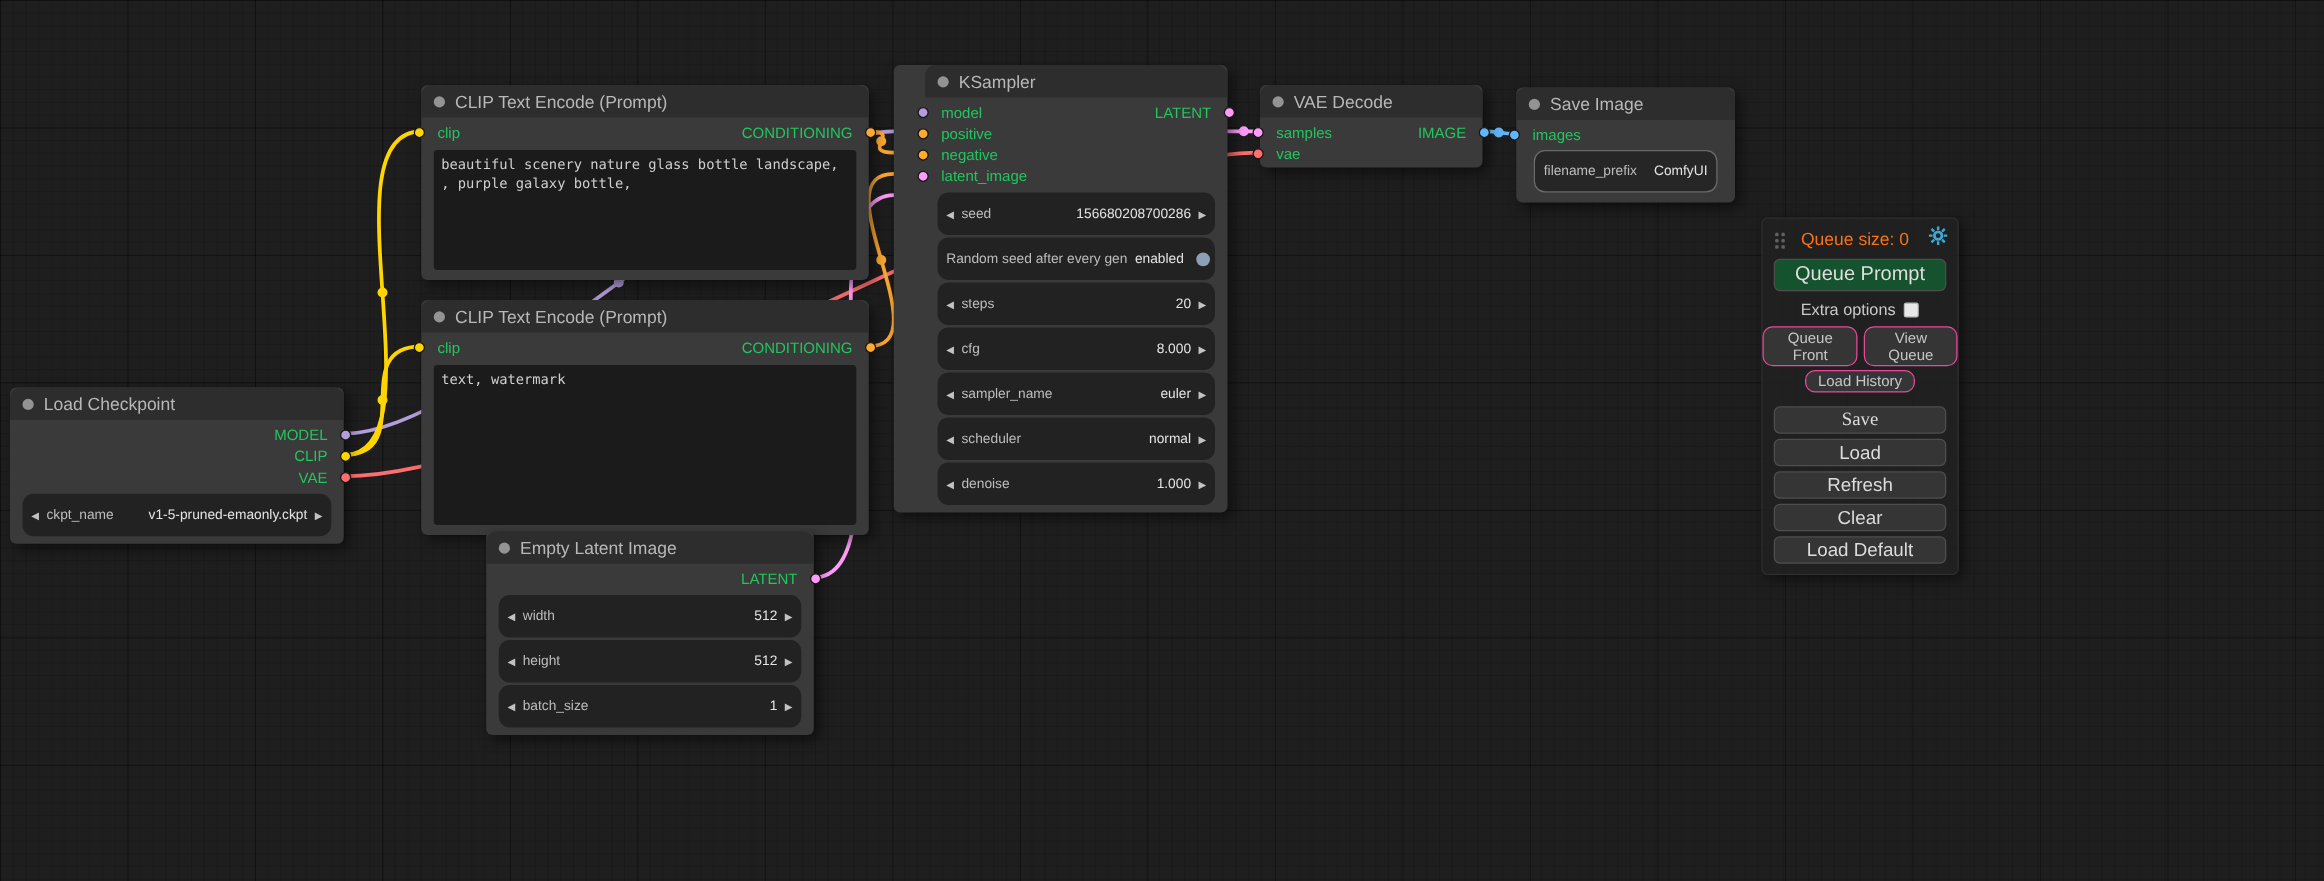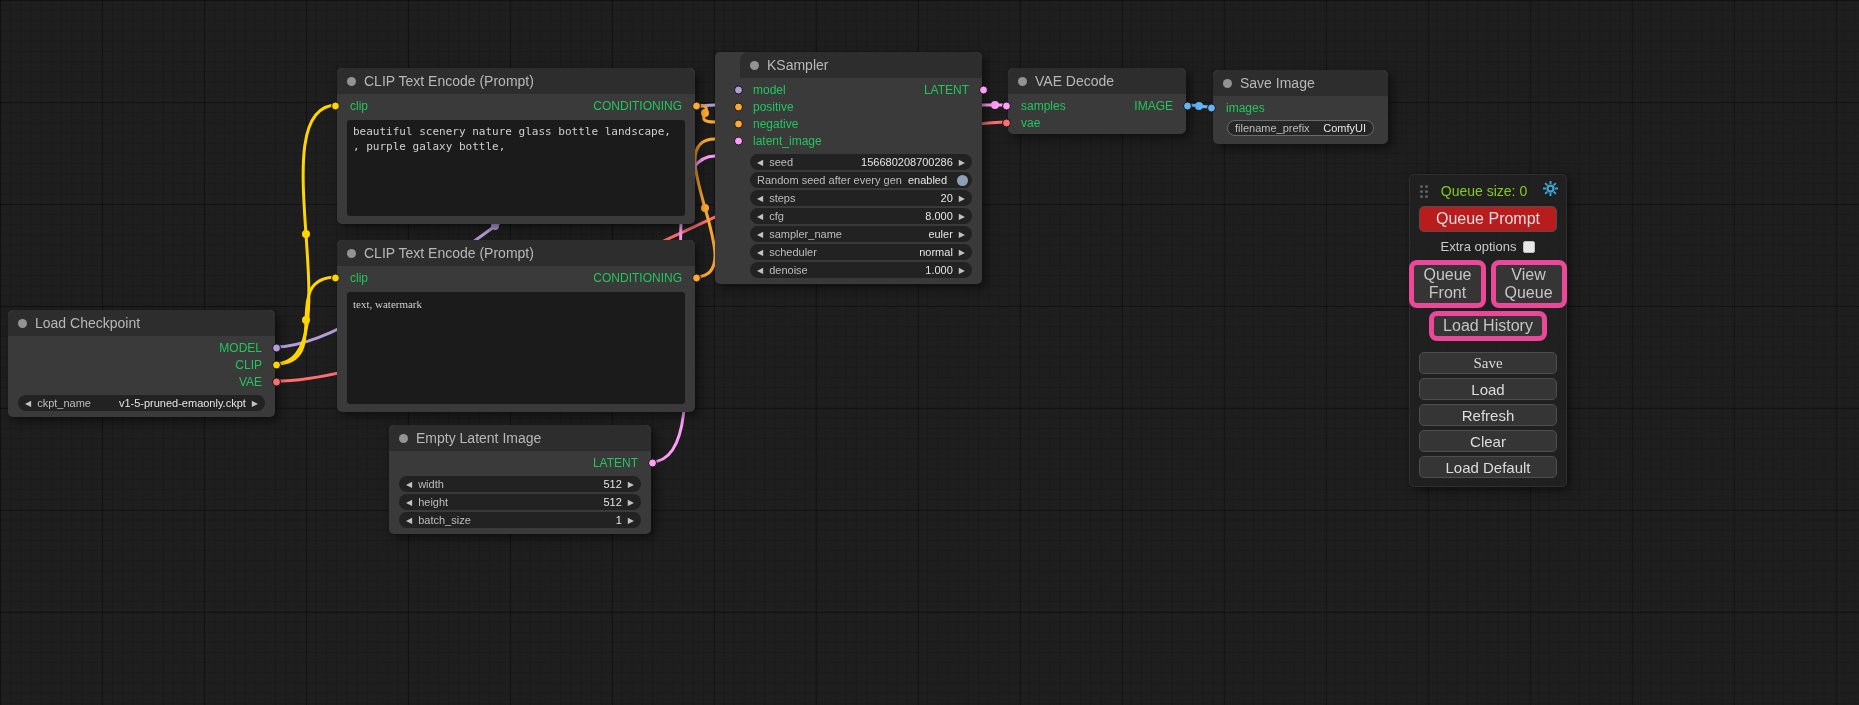--- a/index.html
+++ b/index.html
@@ -42,21 +42,21 @@
   .slabel { color:#22c55e; font-size:12px; white-space:nowrap; }
   .dot {
     position:absolute; top:50%; transform:translateY(-50%);
     width:9px; height:9px; border-radius:50%; border:1px solid #161616;
   }
   .dot.in { left:-6px; } .dot.out { right:-6px; }
   .c-model{background:#B39DDB}.c-clip{background:#FFD500}.c-vae{background:#FF6E6E}
   .c-cond{background:#FFA931}.c-latent{background:#FF9CF9}.c-image{background:#64B5F6}
 
   .widget {
-    height:16px; margin:2px 10px; padding:0 7px;
+    height:34px; margin:2px 10px; padding:0 7px;
     background:#222222; border-radius:9px;
     display:flex; align-items:center; gap:6px;
     font-size:11px; white-space:nowrap; overflow:hidden;
   }
   .widgets { padding-bottom:4px; }
   .arr { color:#c2c2c2; font-size:8px; flex:0 0 auto; }
   .wlabel { color:#bdbdbd; }
   .wvalue { margin-left:auto; color:#e4e4e4; }
   .knob { width:11px; height:11px; border-radius:50%; background:#8ba0b5; flex:0 0 auto; margin-left:4px; }
   .text-widget { border:1px solid #6a6a6a; background:#262626; margin:1px 14px 8px; }
@@ -70,48 +70,48 @@
 
   
   #n-ckpt    { left:8px;    top:310px; width:267px; }
   #n-clip1   { left:337px;  top:68px;  width:358px; }
   #n-clip2   { left:337px;  top:240px; width:358px; }
   #n-latent  { left:389px;  top:425px; width:262px; }
   #n-ksampler{ left:715px;  top:52px;  width:267px;padding-left:25px; }
   #n-vae     { left:1008px; top:68px;  width:178px; }
   #n-save    { left:1213px; top:70px;  width:175px; }
   #n-clip1 .prompt-text { height:96px; }
-  #n-clip2 .prompt-text { height:112px;font-family:Liberation Serif, serif; }
+  #n-clip2 .prompt-text { height:128px; }
 
   
   #menu {
     position:absolute; z-index:3; left:1409px; top:174px; width:158px;
     background:rgba(32,32,32,0.97); border:1px solid #2e2e2e; border-radius:5px;
     box-shadow:3px 3px 10px rgba(0,0,0,0.5); padding-bottom:8px; color:#c9c9c9;
   }
   .menu-header { display:flex; align-items:center; padding:6px 8px 0; }
   .drag-handle {
     width:3px; height:3px; border-radius:50%; background:#606060; flex:0 0 auto;
     box-shadow:5px 0 0 #606060, 0 5px 0 #606060, 5px 5px 0 #606060, 0 10px 0 #606060, 5px 10px 0 #606060;
     margin:-8px 6px 0 2px;
   }
-  .menu-title { flex:1; text-align:center; font-size:14px; color:#84cc16; }
+  .menu-title { flex:1; text-align:center; font-size:14px; color:#f97316; }
   .gear { flex:0 0 auto; margin-left:4px; cursor:pointer; }
   button { font-family:"Liberation Sans", sans-serif; cursor:pointer; }
   .btn-primary {
     display:block; width:calc(100% - 18px); margin:6px 9px 0; height:26px;
-    background:#b91c1c; border:1px solid #4e4e4e; border-radius:5px;
+    background:#14532d; border:1px solid #4e4e4e; border-radius:5px;
     color:#dedede; font-size:16px;
   }
   .extra-row { display:flex; justify-content:center; align-items:center; gap:7px; margin-top:7px; font-size:13px; }
   .checkbox { width:12px; height:12px; background:#e8e8e8; border-radius:2px; border:1px solid #bcbcbc; }
   .sm-row { display:flex; justify-content:center; gap:5px; margin-top:6px; }
   .btn-sm {
-    font-size:16px; padding:1px 9px; border-radius:8px;
-    background:#353535; border:5px solid #ec4899; color:#c6c6c6;text-align:center;
+    font-size:12px; padding:1px 9px; border-radius:8px;
+    background:#353535; border:1px solid #ec4899; color:#c6c6c6;text-align:center;
   }
   .btn-lg {
     display:block; width:calc(100% - 18px); margin:4px 9px 0; height:22px;
     background:#353535; border:1px solid #4e4e4e; border-radius:5px;
     color:#dcdcdc; font-size:15px;
   }
   .btn-lg.first { margin-top:11px;font-family:Liberation Serif, serif; }
 </style>
 </head>
 <body>

